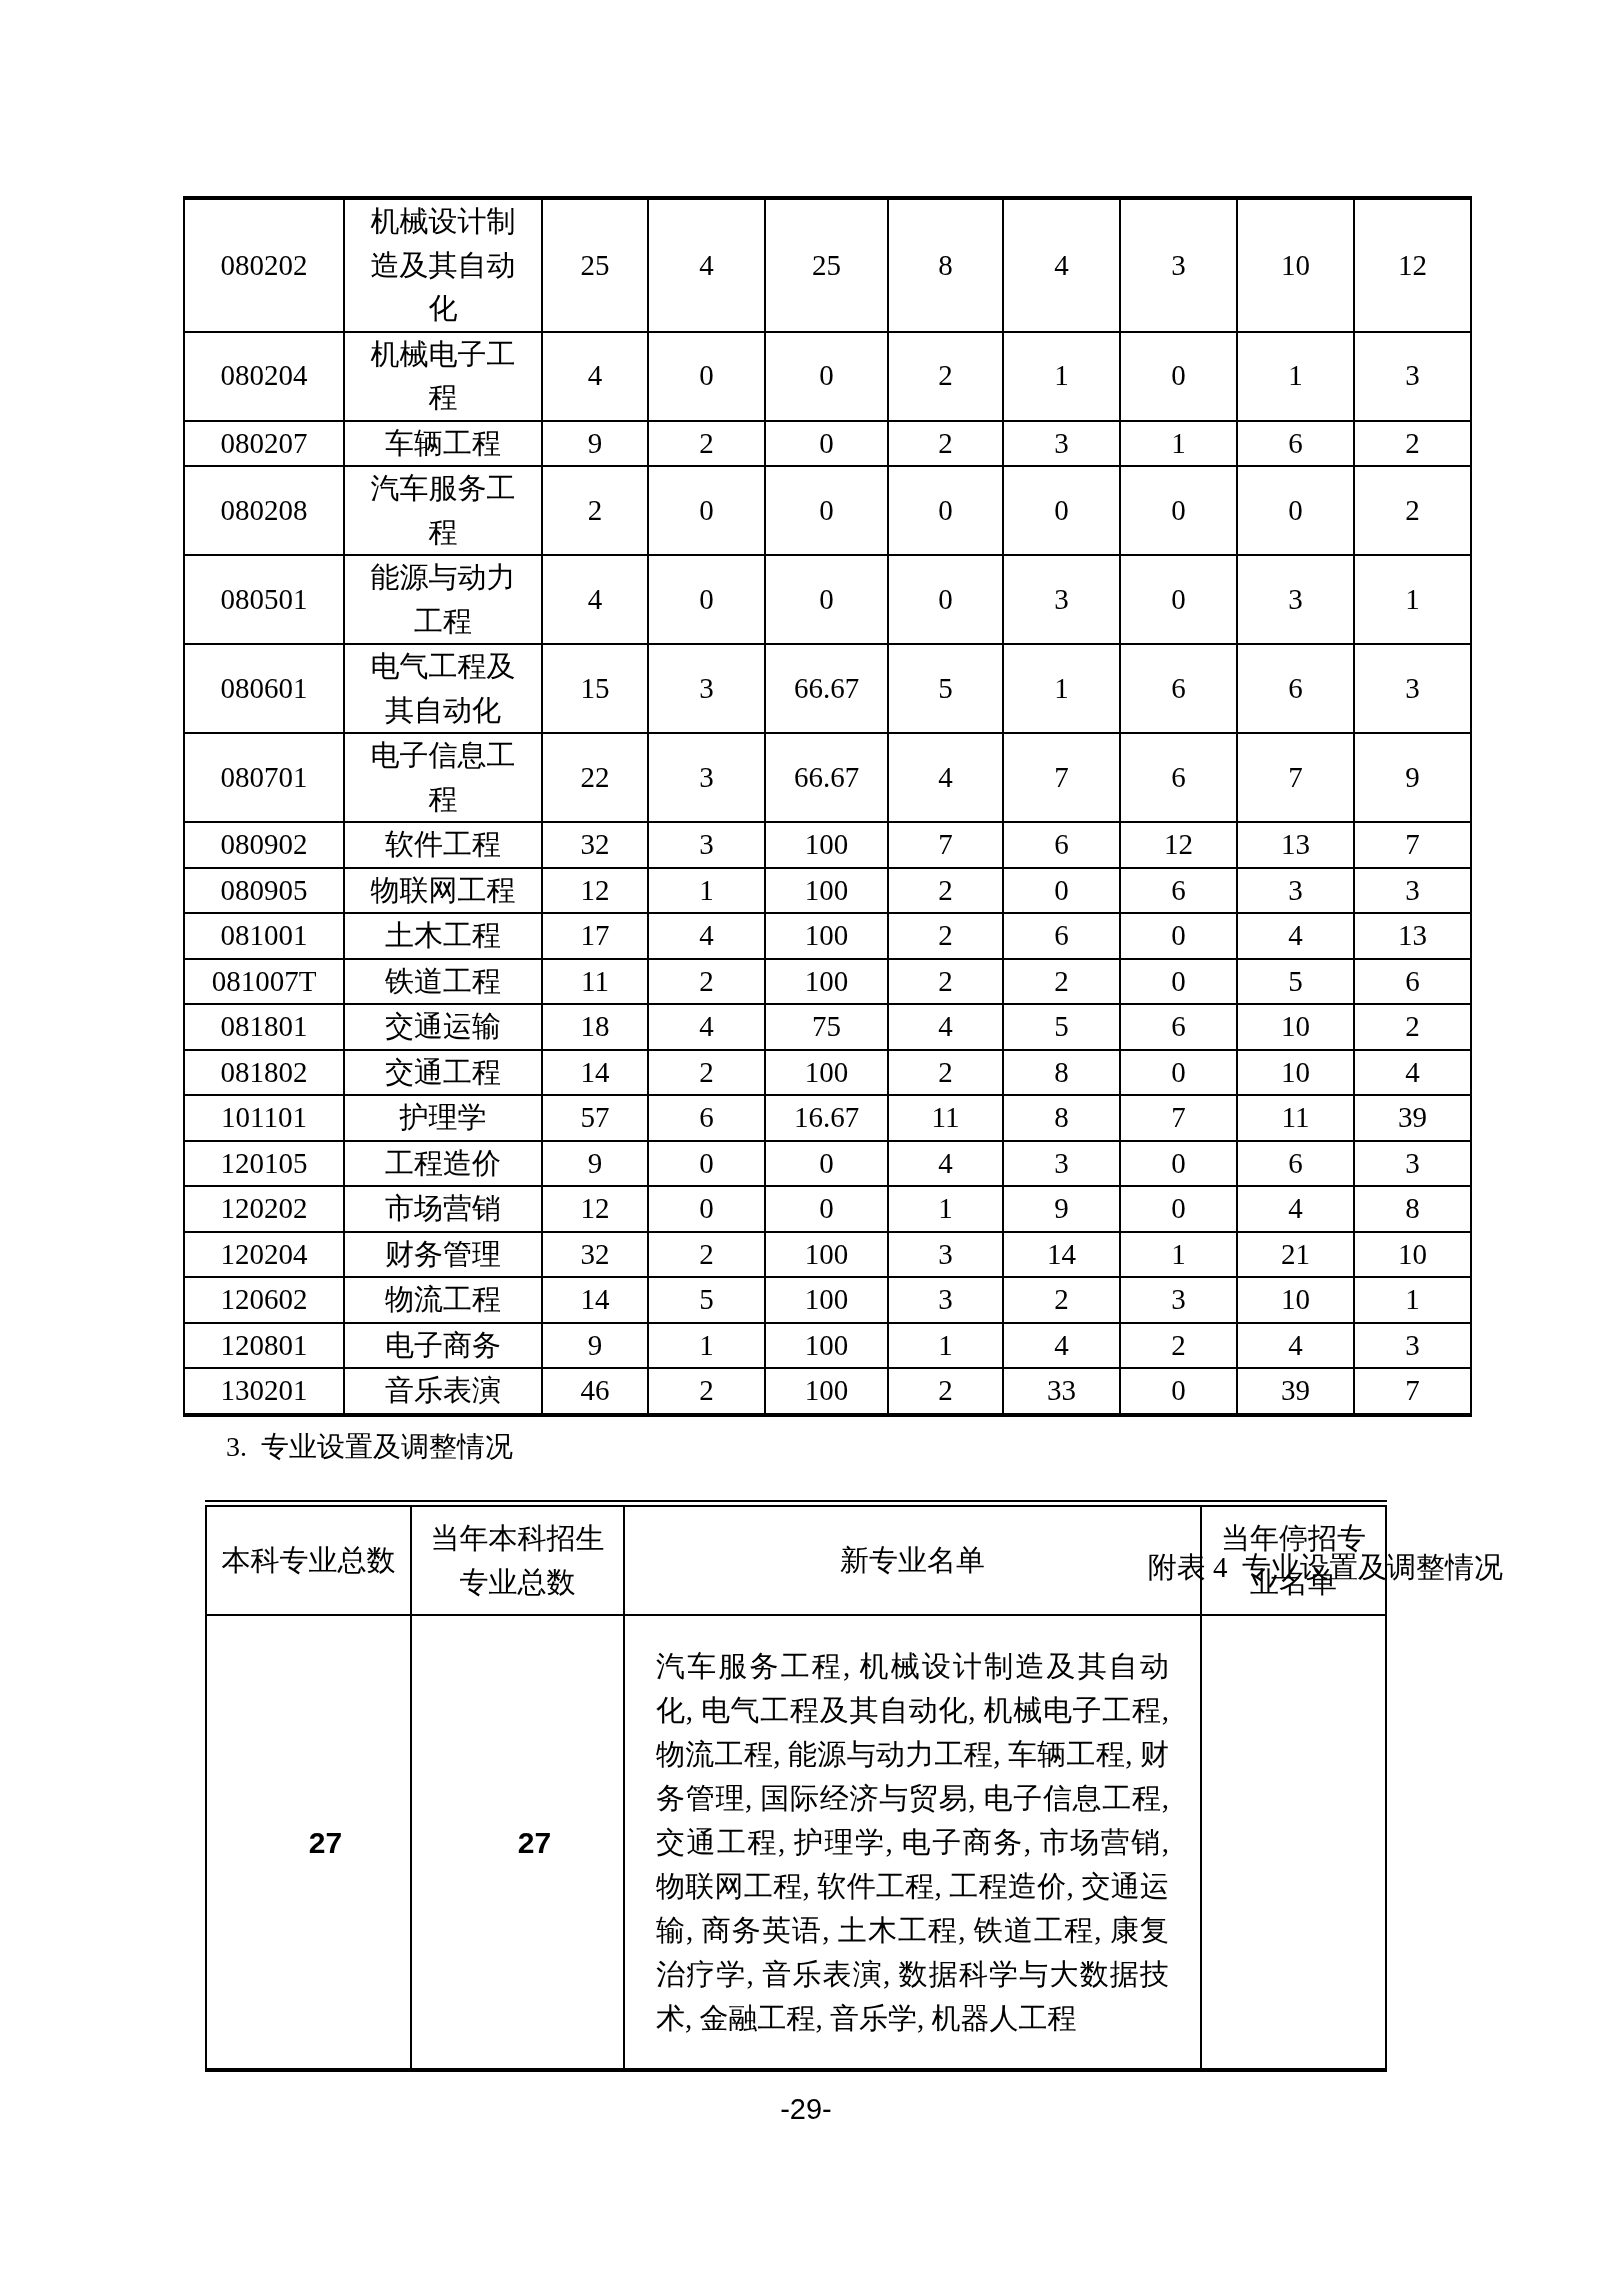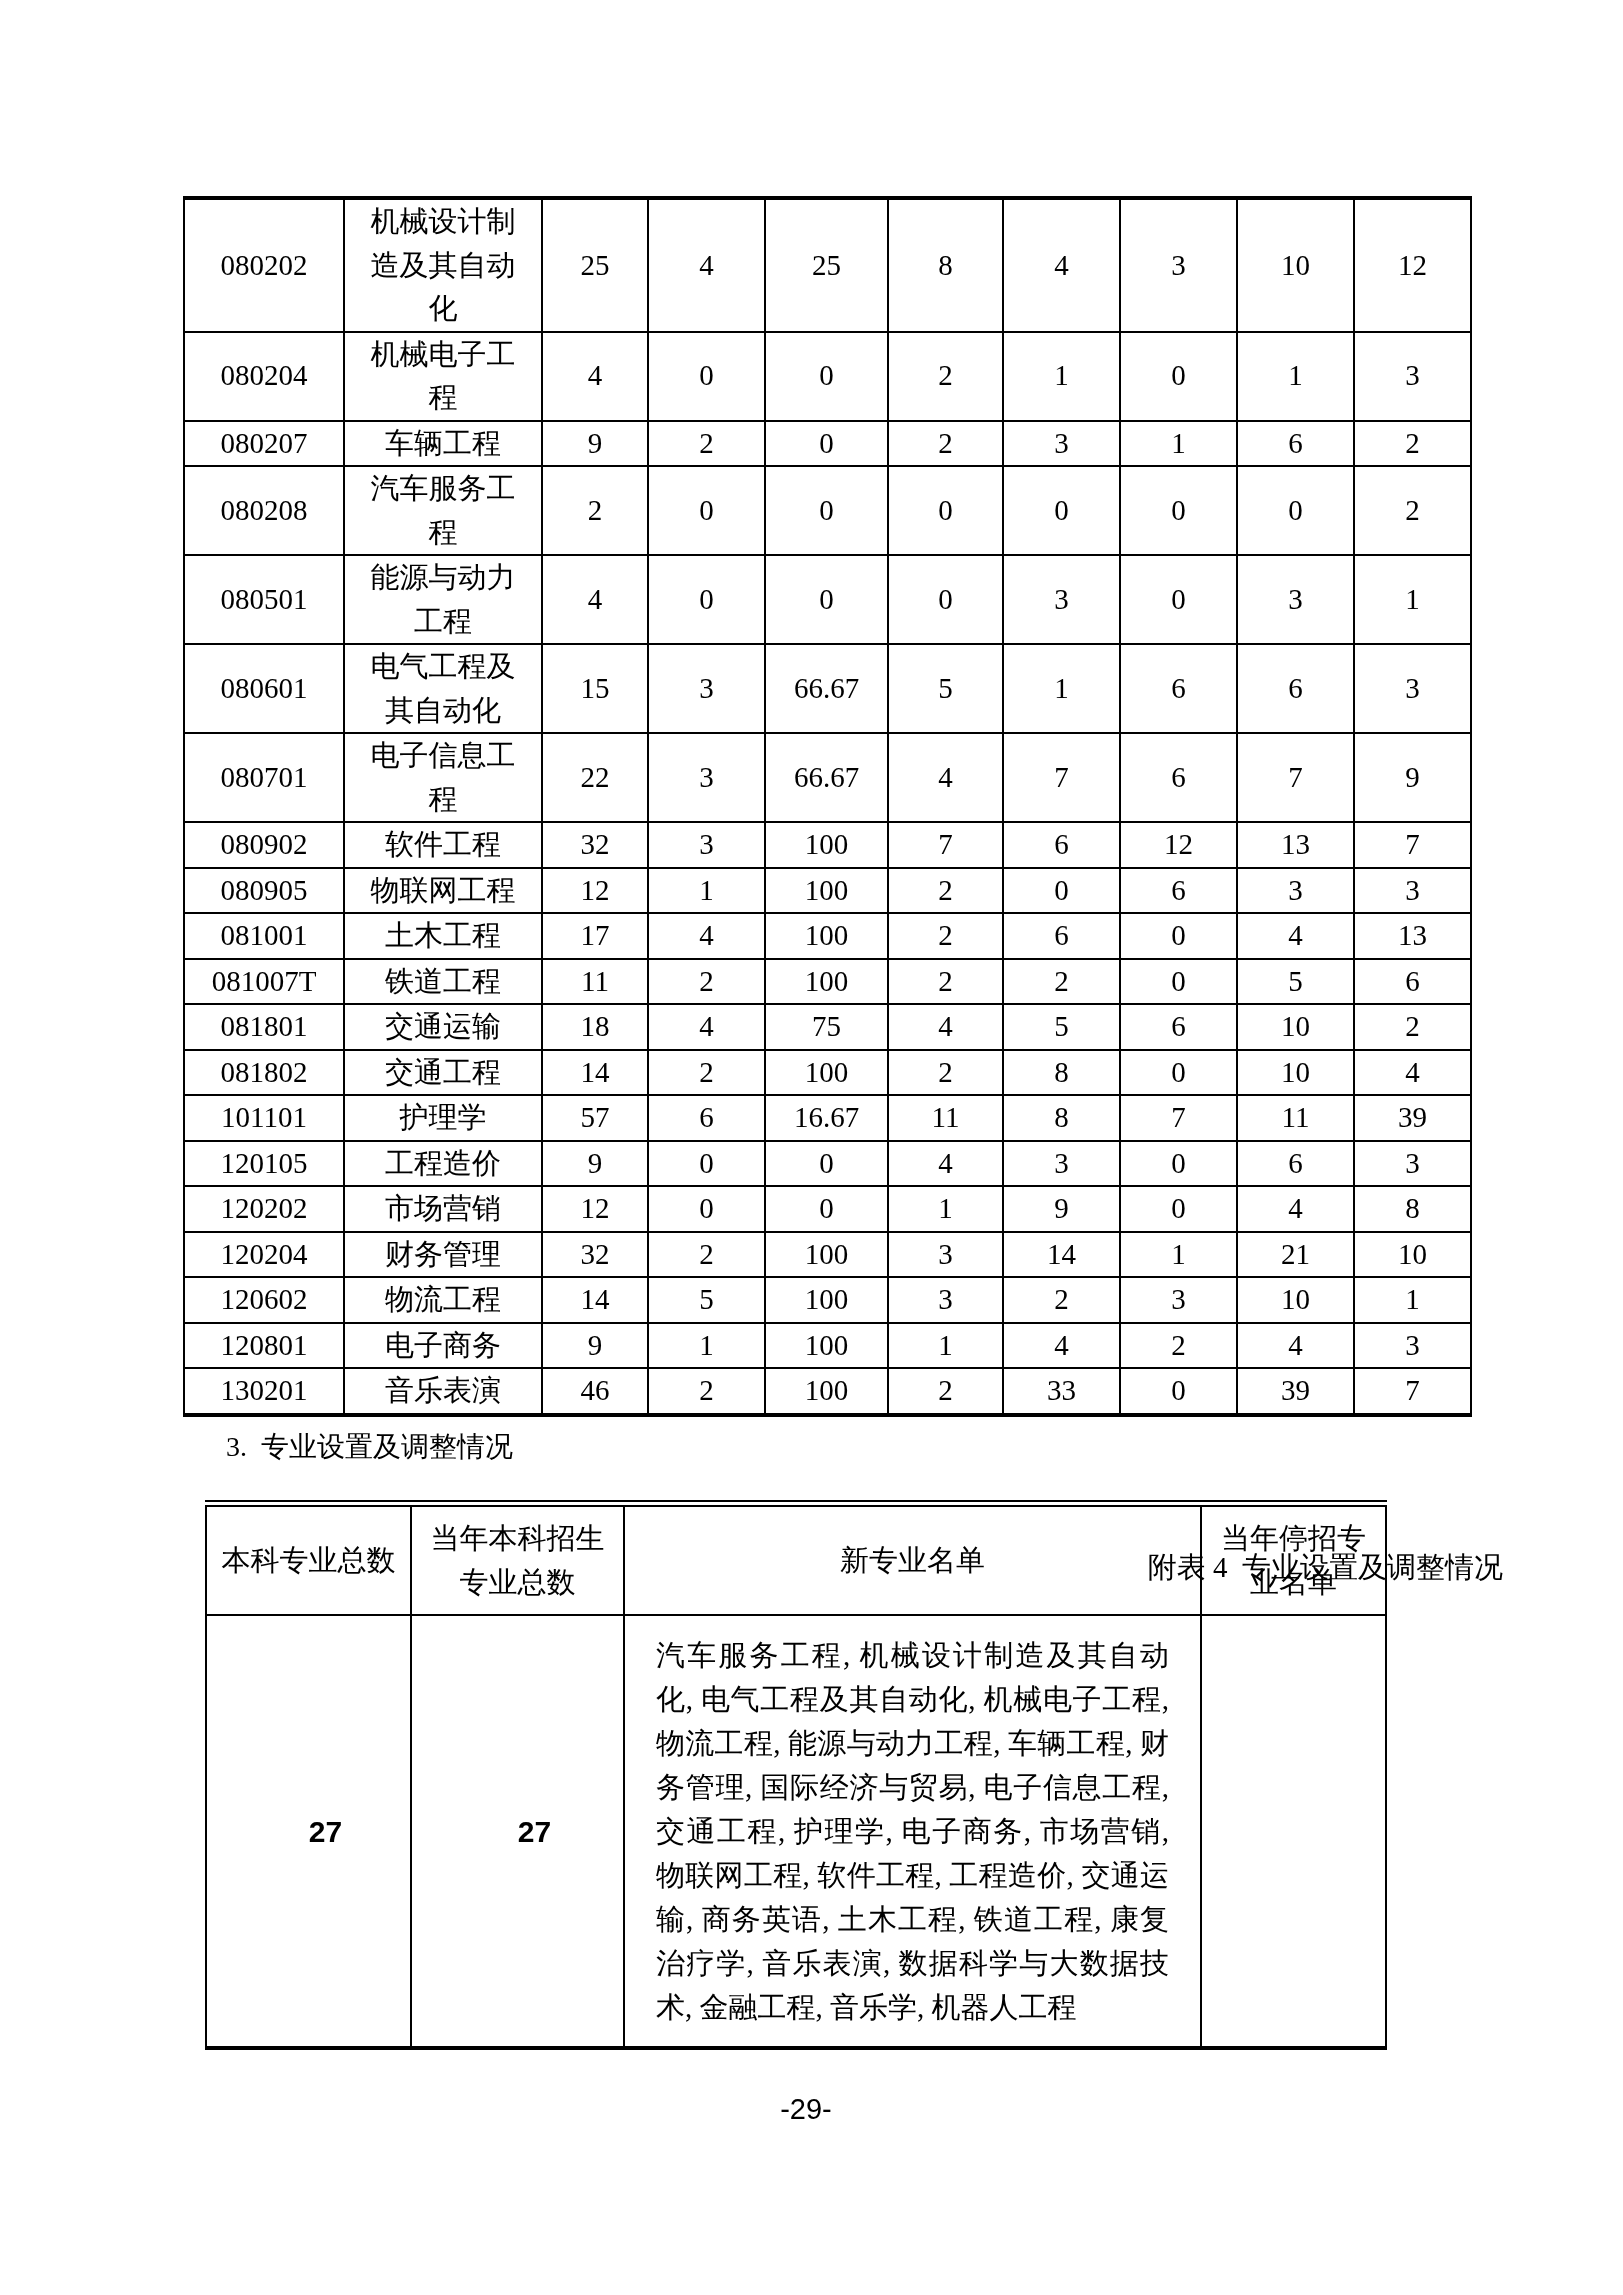--- a/index.html
+++ b/index.html
@@ -62,21 +62,21 @@
   table.t2 thead td { height:107px; border-top:7.5px double #000; }
   table.t2 thead td:nth-child(2) { padding:0 13.6px; }
   table.t2 thead td:nth-child(1) { padding:0 6.8px; }
   table.t2 tbody td { height:430px; border-bottom:4.8px solid #000; }
   table.t2 tbody td.num {
     font-family:"Liberation Sans","DejaVu Sans",sans-serif;
     font-weight:700; font-size:30px;padding-left:44px;
   }
   table.t2 tbody td.longtext {
     text-align:justify;
-    padding:0 31px;
+    padding:11px 31px;
     font-size:29px;
     line-height:1.52;
   }
 
   
   .pagenum {
     position:absolute; left:0; width:1612px; top:2093px;
     text-align:center;
     font-family:"Liberation Sans","DejaVu Sans",sans-serif;
     font-size:29px;

